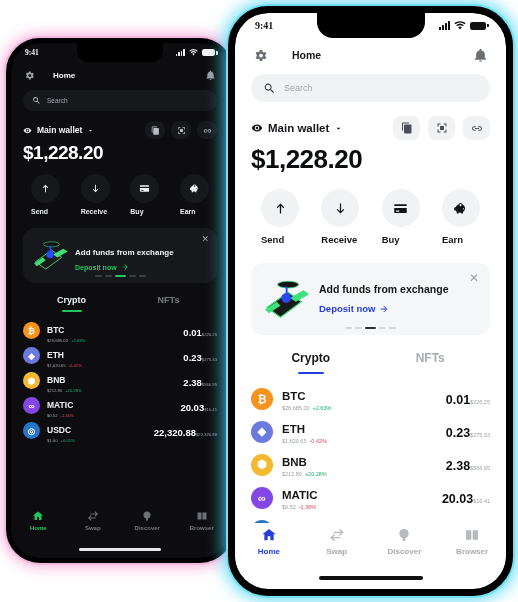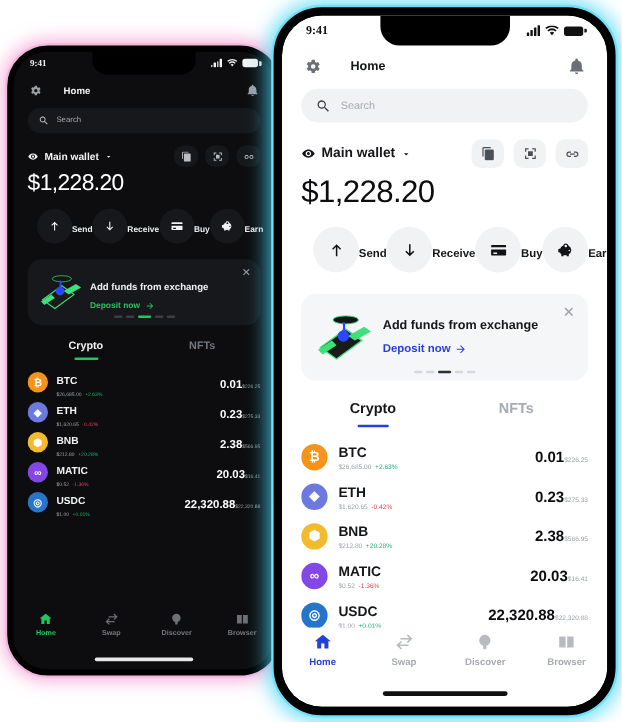--- a/index.html
+++ b/index.html
@@ -115,31 +115,31 @@
   .phone-dark  .wallet-actions{gap:6px}
   .wa-btn{border-radius:8px;display:flex;align-items:center;justify-content:center;}
   .phone-light .wa-btn{width:27px;height:24px}
   .phone-dark  .wa-btn{width:20px;height:18px}
   .light .wa-btn{background:#f1f2f4}
   .dark  .wa-btn{background:#17181c}
   .light .wa-btn svg{fill:#4b4f57}
   .dark  .wa-btn svg{fill:#b9bec5}
 
   
-  .balance{font-weight:400;letter-spacing:-.5px;}
+  .balance{font-weight:700;letter-spacing:-.5px;}
   .phone-light .balance{font-size:26px;margin:4px 16px 0}
   .phone-dark  .balance{font-size:19px;margin:3px 12px 0}
   .light .balance{color:#0c0d10}
   .dark  .balance{color:#ffffff}
 
   
   .quick{display:flex;justify-content:space-between;}
   .phone-light .quick{margin:14px 26px 0}
   .phone-dark  .quick{margin:10px 20px 0}
-  .qa{display:flex;align-items:center;}
+  .qa{display:flex;flex-direction:column;}
   .qa-circle{border-radius:50%;display:flex;align-items:center;justify-content:center;}
   .phone-light .qa-circle{width:38px;height:38px}
   .phone-dark  .qa-circle{width:29px;height:29px}
   .light .qa-circle{background:#f1f2f4}
   .dark  .qa-circle{background:#17181c}
   .light .qa-circle svg{fill:#121317}
   .dark  .qa-circle svg{fill:#f0f1f3}
   .qa-label{font-weight:600;}
   .phone-light .qa-label{font-size:9.5px;margin-top:7px}
   .phone-dark  .qa-label{font-size:7px;margin-top:5px}

